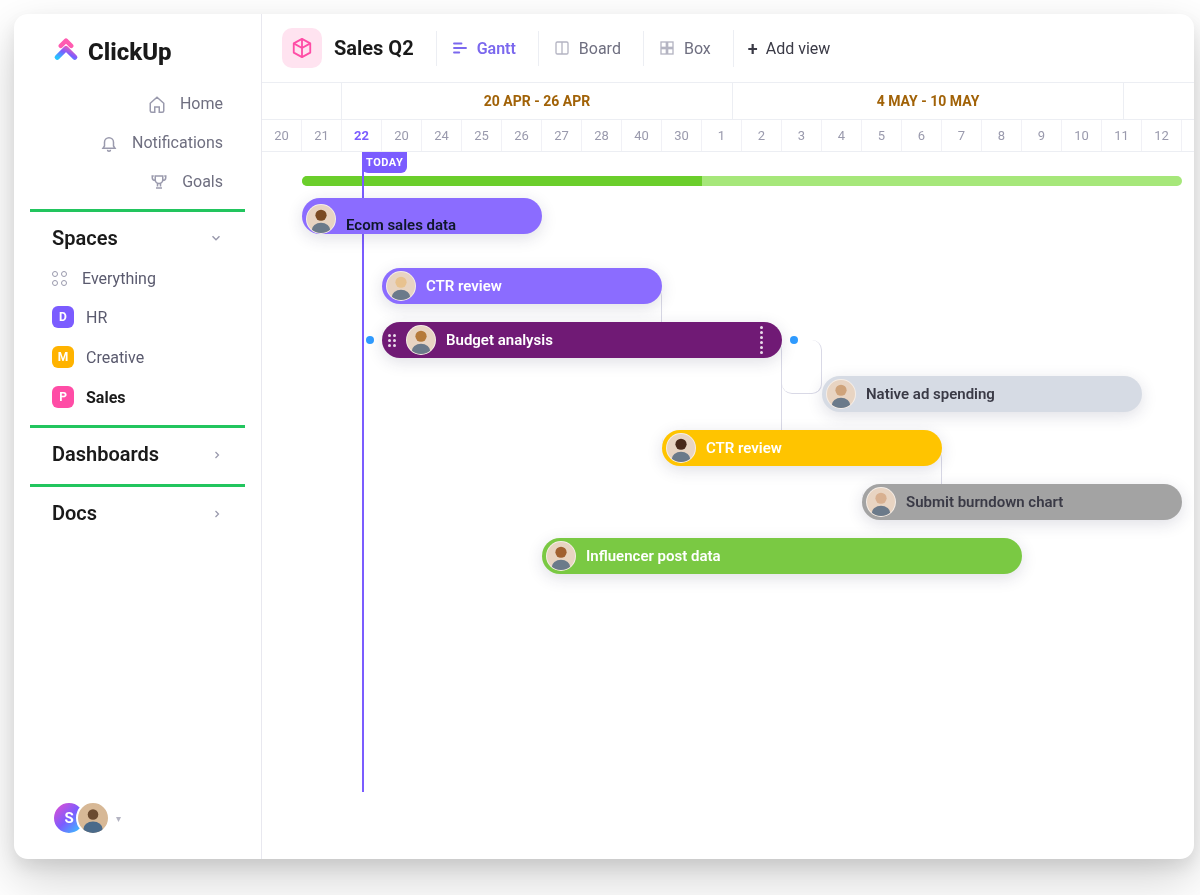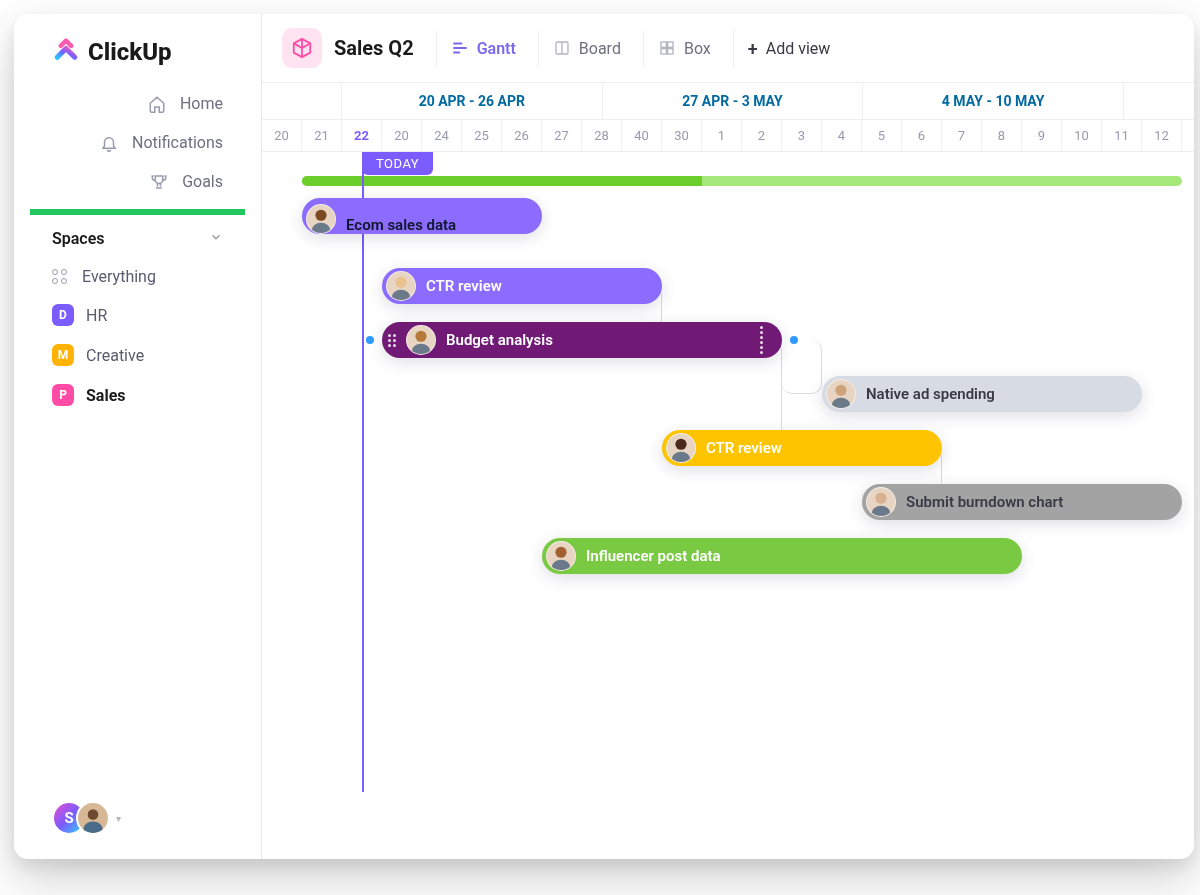--- a/index.html
+++ b/index.html
@@ -53,25 +53,25 @@
     color: #6f6f80;
     cursor: pointer;
     justify-content: flex-end;
   }
   .nav-item .icon { width: 18px; height: 18px; display:flex; align-items:center; justify-content:center;}
   .section-header {
     display: flex;
     align-items: center;
     justify-content: space-between;
     padding: 14px 22px 10px;
-    font-size: 16px;
+    font-size: 20px;
     color: #1a1a1a;
     font-weight: 600;
     cursor: pointer;
-    border-top: 6px solid #22c55e;
+    border-top: 3px solid #22c55e;
     margin-top: 8px;
   }
   .space-item {
     display: flex;
     align-items: center;
     gap: 12px;
     padding: 9px 22px;
     font-size: 16px;
     color: #5a5a6e;
     cursor: pointer;
@@ -128,21 +128,21 @@
     border-left:1px solid #eceef3;cursor:pointer;
   }
   .view-btn.active{ color:#7b68ee; font-weight:600;}
   .view-btn .vicon{width:18px;height:18px;display:flex;align-items:center;justify-content:center;}
   .add-view{ display:flex;align-items:center;gap:8px;padding:8px 14px;color:#3a3a46;font-size:16px;cursor:pointer;border-left:1px solid #eceef3;}
 
   
   .timeline-wrap{ position:relative; flex:1; overflow:hidden;}
   .week-row{
     display:flex; border-bottom:1px solid #eceef3;
-    font-size:14px; font-weight:700; color:#0369a1;
+    font-size:14px; font-weight:700; color:#a16207;
   }
   .week-cell{
     flex:1; text-align:center; padding:10px 0;
     border-right:1px solid #eceef3;
   }
   .week-cell:first-child{ flex:0 0 70px; border-right:1px solid #eceef3;}
   .week-cell.right-pad{ flex:0 0 70px; border-right:none;}
   .day-row{
     display:flex; font-size:13px; color:#9a9aad;
     border-bottom:1px solid #eceef3;
@@ -153,22 +153,22 @@
   }
   .day-cell.today{ color:#7b5cff; font-weight:700; }
 
   .gantt-area{ position:relative; height: 640px; }
   .today-line{
     position:absolute; top:0; bottom:0; width:2px;
     background:#7b5cff; z-index:3;
   }
   .today-badge{
     position:absolute; top:0;
-    background:#7b5cff;color:#fff;font-size:13px;font-weight:400;
-    padding:4px 14px;border-radius:0 0 6px 6px;z-index:4;
+    background:#7b5cff;color:#fff;font-size:11px;font-weight:700;
+    padding:4px 4px;border-radius:0 0 6px 6px;z-index:4;
     letter-spacing:0.5px;
   }
   .progress-track{
     position:absolute; top:24px; height:10px;
     background:#a6e77a; border-radius:5px;
   }
   .progress-fill{
     position:absolute; top:24px; height:10px;
     background:#6bce2b; border-radius:5px 0 0 5px;
   }
@@ -280,20 +280,36 @@
     </div>
     <div class="space-item">
       <span class="space-badge" style="background:#ffb300">M</span>
       <span>Creative</span>
     </div>
     <div class="space-item active">
       <span class="space-badge" style="background:#ff4da6">P</span>
       <span>Sales</span>
     </div>
 
+    <div class="section-header">
+      <span>Dashboards</span>
+      <span>
+        <svg width="12" height="12" viewBox="0 0 24 24" fill="none" stroke="#9a9aad" stroke-width="2.5">
+            <path d="M9 6l6 6-6 6"></path>
+          </svg>
+      </span>
+    </div>
+    <div class="section-header">
+      <span>Docs</span>
+      <span>
+        <svg width="12" height="12" viewBox="0 0 24 24" fill="none" stroke="#9a9aad" stroke-width="2.5">
+            <path d="M9 6l6 6-6 6"></path>
+          </svg>
+      </span>
+    </div>
 
     <div class="user-footer">
       <div class="avatar-stack">
         <div class="avatar-s">S</div>
         <div class="avatar-img">
           <svg class="face" viewBox="0 0 34 34">
               <circle cx="17" cy="13" r="6" fill="#6b4a2f"></circle>
               <ellipse cx="17" cy="30" rx="11" ry="9" fill="#4a6a8a"></ellipse>
             </svg>
         </div>
@@ -345,21 +361,20 @@
       <div class="add-view">
         <span style="font-size:18px;font-weight:600">+</span>
         <span>Add view</span>
       </div>
     </div>
 
     <div class="timeline-wrap">
       <div class="week-row">
         <div class="week-cell" style="flex:0 0 80px;border-right:1px solid #eceef3"></div>
         <div class="week-cell">20 APR - 26 APR</div>
-        <div class="week-cell">27 APR - 3 MAY</div>
         <div class="week-cell">4 MAY - 10 MAY</div>
         <div class="week-cell right-pad"></div>
       </div>
       <div class="day-row" id="day-row">
           <div class="day-cell">20</div>
           <div class="day-cell">21</div>
           <div class="day-cell today">22</div>
           <div class="day-cell">20</div>
           <div class="day-cell">24</div>
           <div class="day-cell">25</div>

